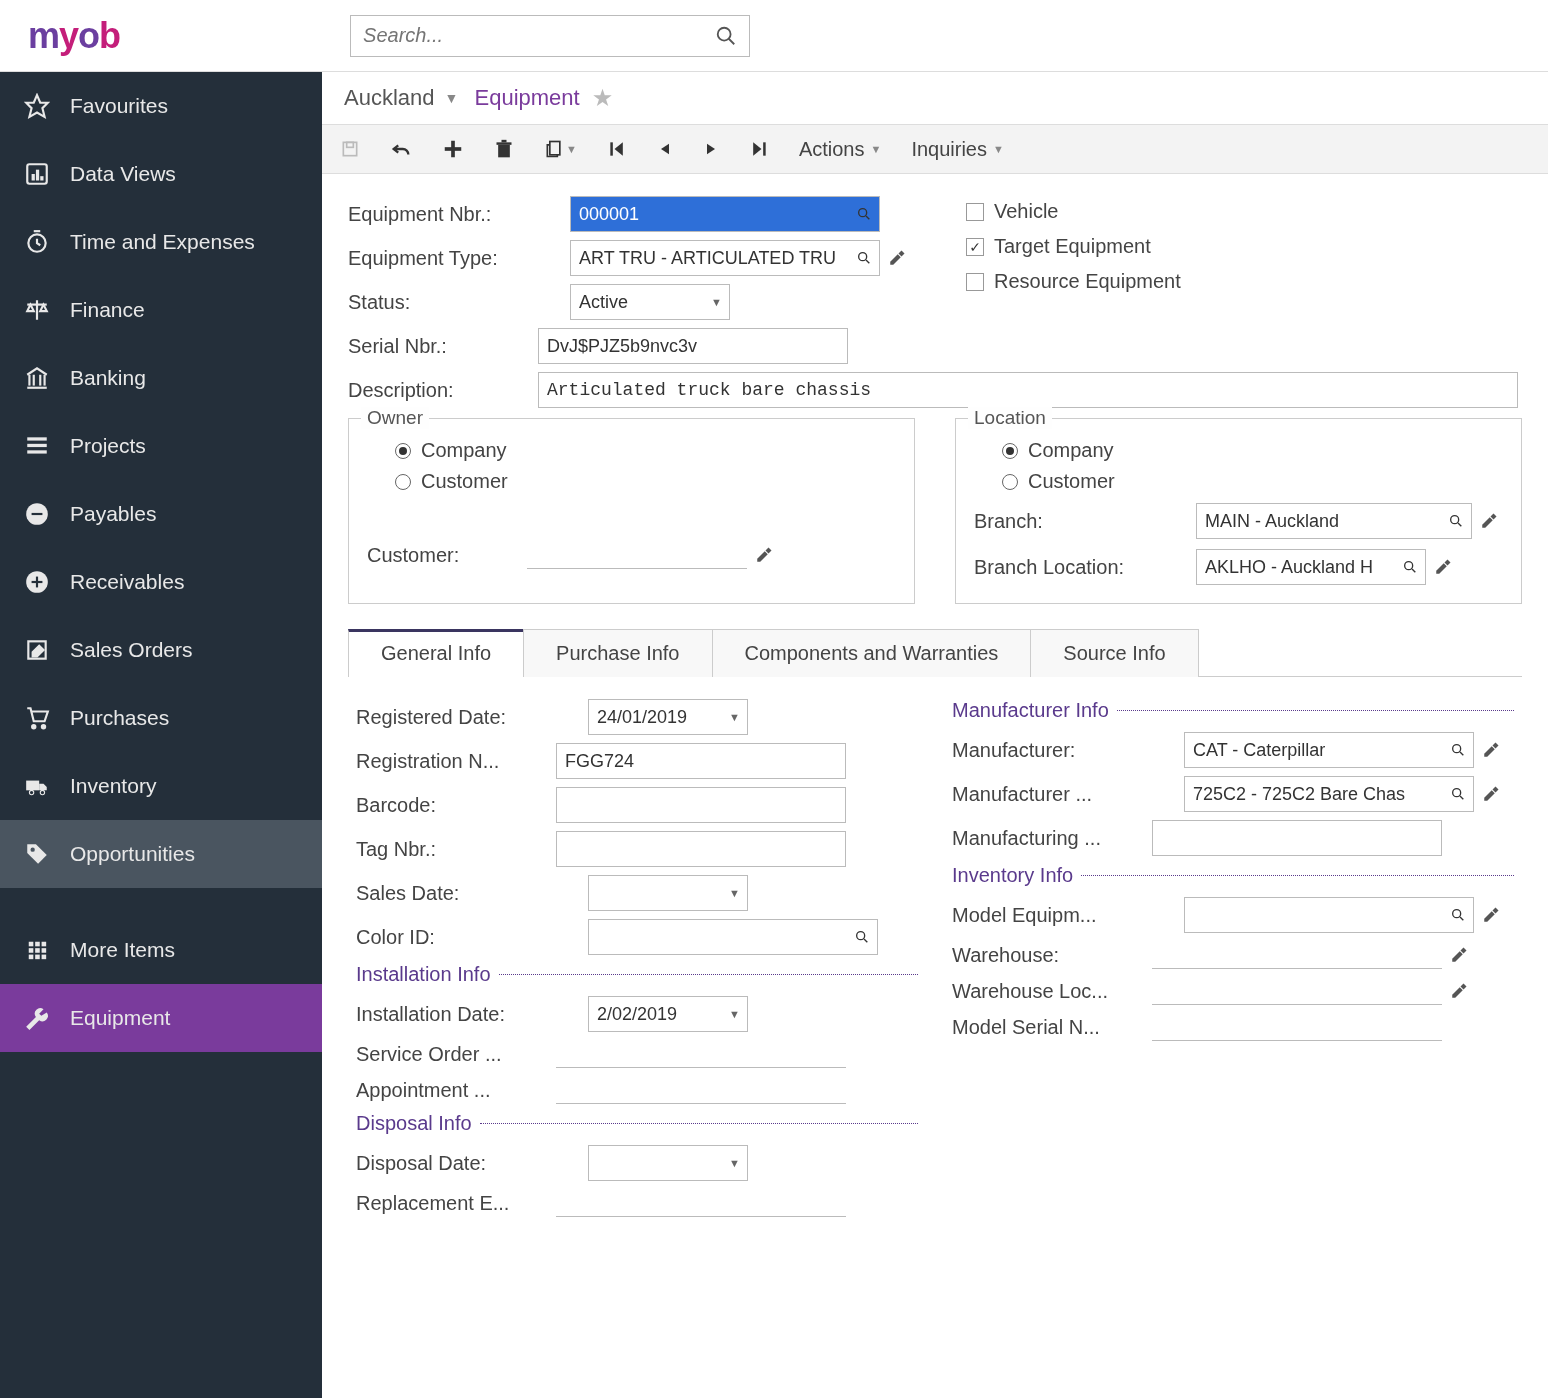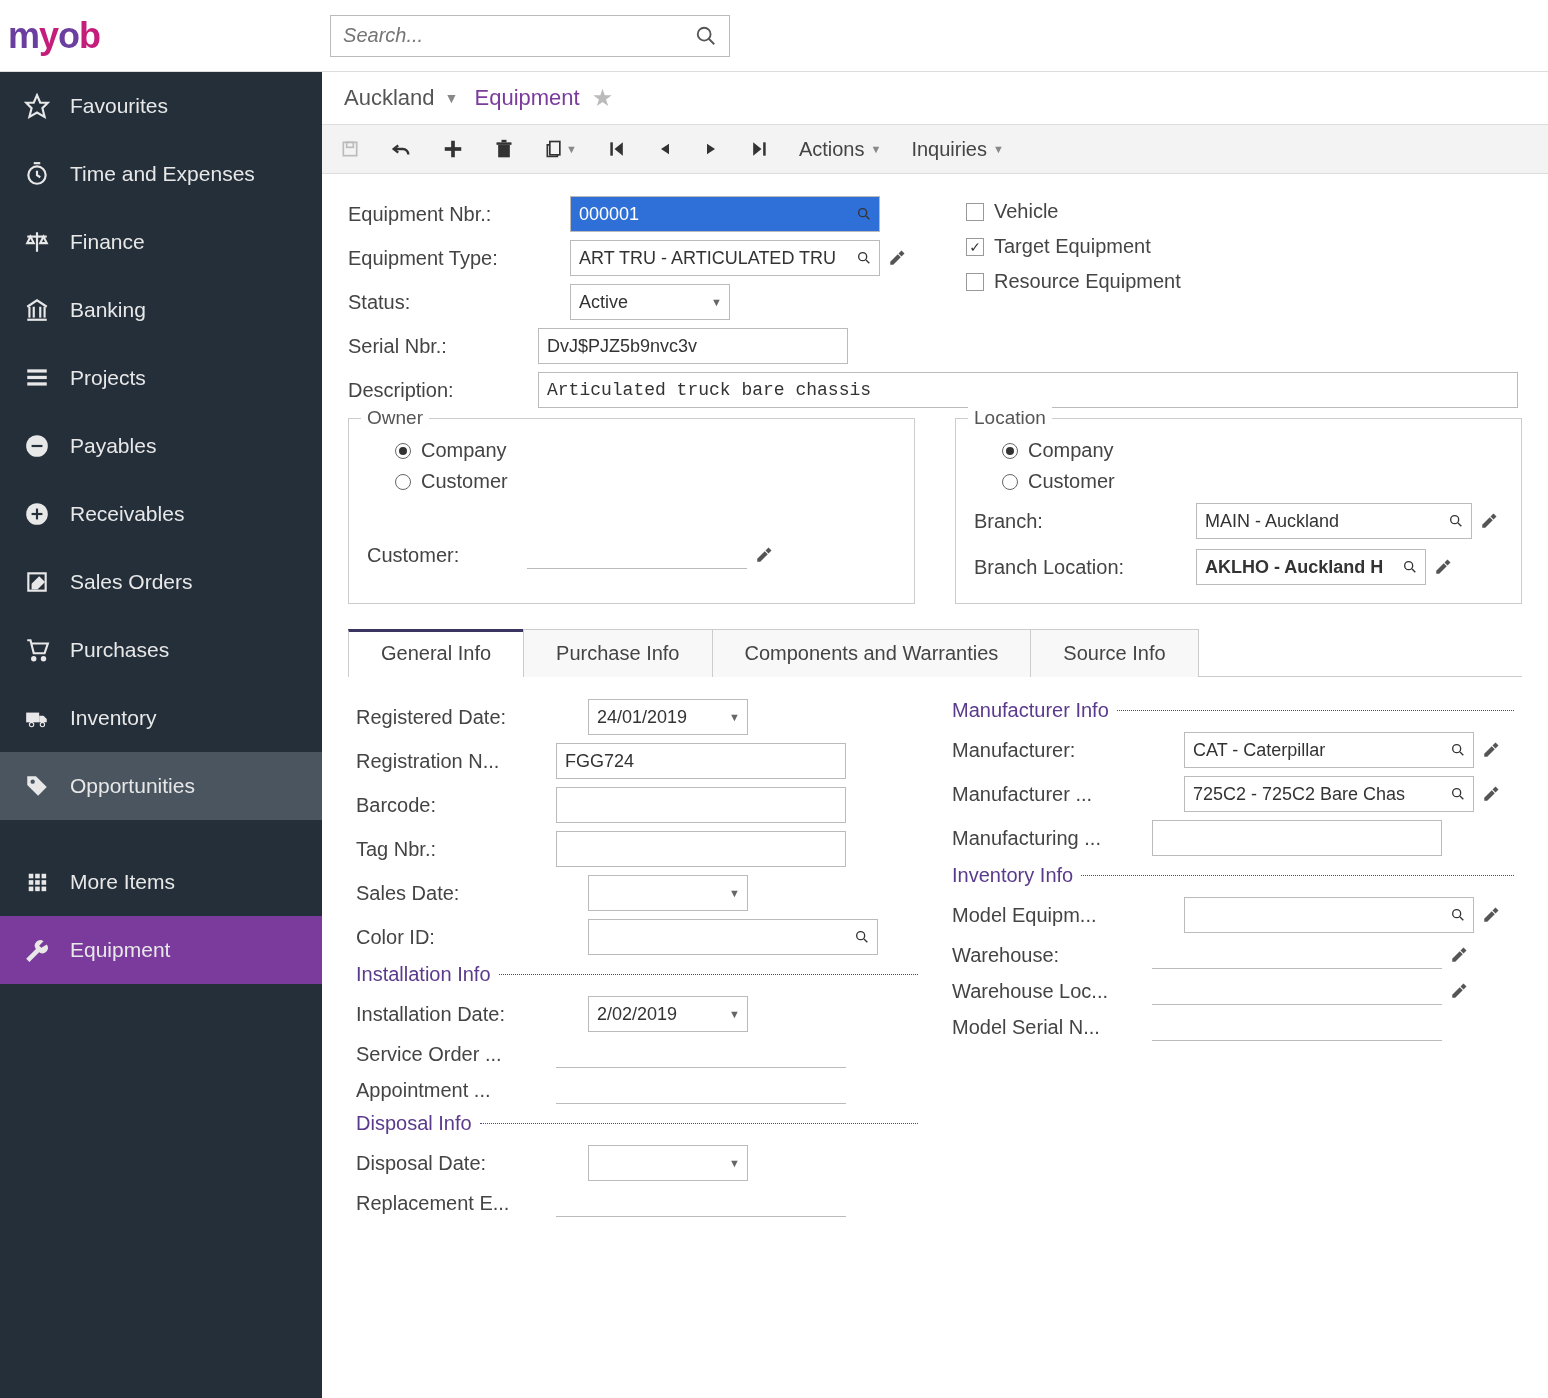--- a/index.html
+++ b/index.html
@@ -1,17 +1,17 @@
 <!DOCTYPE html>
 <html><head>
 <meta charset="utf-8">
 <style>
 * { box-sizing: border-box; margin: 0; padding: 0; }
 body { font-family: -apple-system, BlinkMacSystemFont, "Segoe UI", Arial, sans-serif; font-size: 17px; color: #333; background: #fff; width: 1548px; }
-.header { height: 72px; display: flex; align-items: center; border-bottom: 1px solid #ddd; padding: 0 8px; }
+.header { height: 72px; display: flex; align-items: center; border-bottom: 1px solid #ddd; padding: 0 28px; }
 .logo { font-size: 36px; font-weight: 700; letter-spacing: -1px; margin-right: 230px; }
 .logo .m1 { color: #6b3fa0; } .logo .m2 { color: #c41e7a; }
 .search-box { width: 400px; height: 42px; border: 1px solid #bbb; display: flex; align-items: center; padding: 0 12px; }
 .search-box input { border: none; outline: none; font-size: 20px; font-style: italic; color: #888; flex: 1; }
 .search-box .sicon { width: 22px; height: 22px; }
 .layout { display: flex; height: 1326px; }
 .sidebar { width: 322px; background: #242f3a; color: #e8e8e8; display: flex; flex-direction: column; }
 .side-item { height: 68px; display: flex; align-items: center; padding: 0 22px; font-size: 21px; cursor: pointer; }
 .side-item.active { background: #7a3b9c; }
 .side-item.highlight { background: #4a5560; }
@@ -86,20 +86,31 @@
     <div class="side-item">
         <span class="icon">
           <svg viewBox="0 0 24 24" width="26" height="26" fill="none" stroke="#e8e8e8" stroke-width="2">
             <polygon points="12,2 15,9 22,9 17,14 19,22 12,18 5,22 7,14 2,9 9,9"></polygon>
           </svg>
         </span>
         <span>Favourites</span>
       </div>
     <div class="side-item">
         <span class="icon">
+          <svg viewBox="0 0 24 24" width="26" height="26" fill="#e8e8e8">
+            <rect x="3" y="3" width="18" height="18" rx="2" fill="none" stroke="#e8e8e8" stroke-width="2"></rect>
+            <rect x="7" y="12" width="3" height="6"></rect>
+            <rect x="11" y="8" width="3" height="10"></rect>
+            <rect x="15" y="14" width="3" height="4"></rect>
+          </svg>
+        </span>
+        <span>Data Views</span>
+      </div>
+    <div class="side-item">
+        <span class="icon">
           <svg viewBox="0 0 24 24" width="26" height="26" fill="none" stroke="#e8e8e8" stroke-width="2">
             <circle cx="12" cy="13" r="8"></circle>
             <path d="M12 9v4l3 2"></path>
             <path d="M9 2h6"></path>
           </svg>
         </span>
         <span>Time and Expenses</span>
       </div>
     <div class="side-item">
         <span class="icon">
@@ -406,21 +417,21 @@
             <span class="edit-icon">
                 <svg width="18" height="18" viewBox="0 0 24 24" fill="#555">
                   <path d="M3 17l10-10 4 4L7 21H3z"></path>
                   <path d="M14 6l4-4 4 4-4 4z"></path>
                 </svg>
               </span>
           </div>
           <div class="fs-field">
             <div class="fs-label" style="width:190px">Branch Location:</div>
             <div class="input-wrap">
-              <input class="txt-input" style="width: 230px; padding-right: 30px; font-weight: bold;" value="AKLHO - Auckland H">
+              <input class="txt-input" style="width: 230px; padding-right: 30px;" value="AKLHO - Auckland H">
               <span class="lookup-icon">
                   <svg width="16" height="16" viewBox="0 0 24 24" fill="none" stroke="#333" stroke-width="2">
                     <circle cx="10" cy="10" r="6"></circle>
                     <line x1="15" y1="15" x2="20" y2="20"></line>
                   </svg>
                 </span>
             </div>
             <span class="edit-icon">
                 <svg width="18" height="18" viewBox="0 0 24 24" fill="#555">
                   <path d="M3 17l10-10 4 4L7 21H3z"></path>

